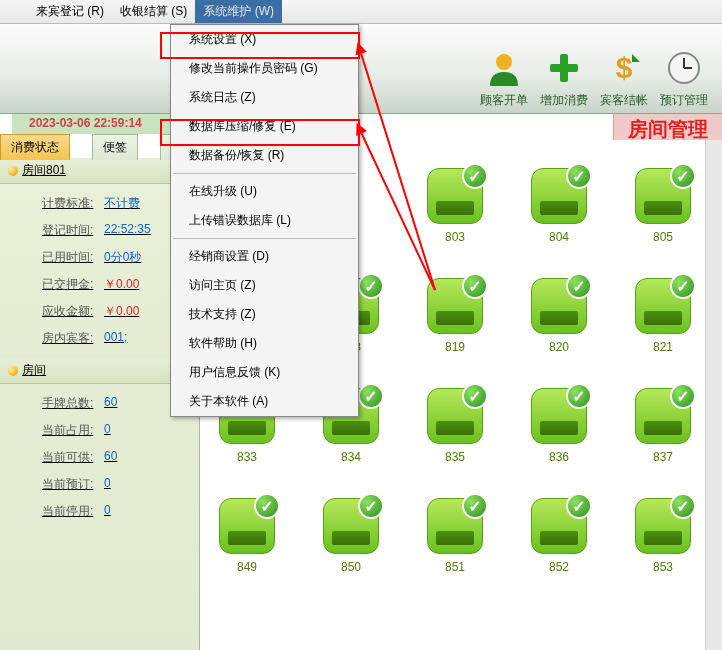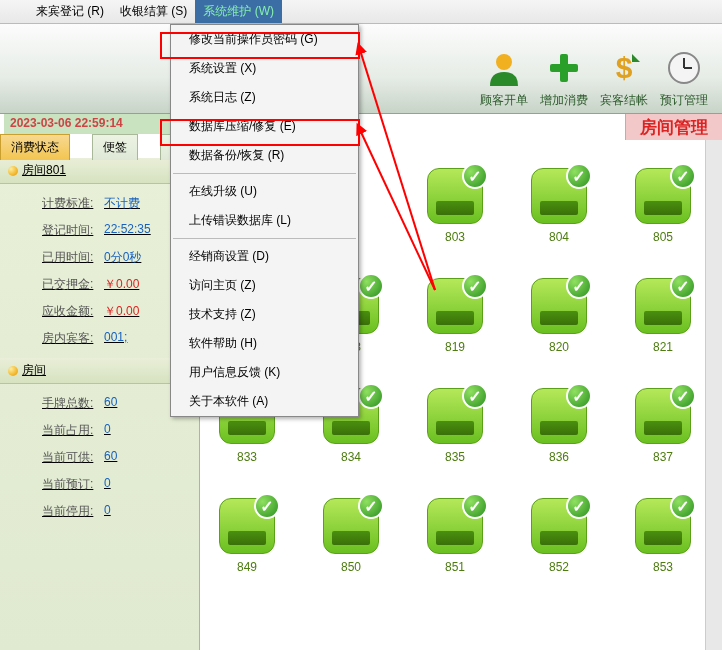--- a/index.html
+++ b/index.html
@@ -1,35 +1,35 @@
 <!DOCTYPE html>
 <html><head>
 <meta charset="utf-8">
 <style>
   * { box-sizing: border-box; margin: 0; padding: 0; font-family: "Microsoft YaHei", SimSun, sans-serif; }
   body { width: 722px; height: 650px; background: #fff; overflow: hidden; position: relative; }
   
   .menubar { height: 24px; background: linear-gradient(#f5f5f5,#e8e8e8); border-bottom: 1px solid #bbb; display: flex; align-items: center; font-size: 12px; padding-left: 28px; }
   .menubar-item { padding: 3px 8px; cursor: default; }
-  .menubar-item.active { background: #3a6ea5; color: #86efac; }
+  .menubar-item.active { background: #3a6ea5; color: #e5e5e5; }
   
   .dropdown { position: absolute; top: 24px; left: 170px; width: 189px; background: #f4f4f4; border: 1px solid #888; box-shadow: 2px 2px 4px rgba(0,0,0,0.3); z-index: 100; }
   .dropdown-item { padding: 6px 18px; font-size: 12px; cursor: default; }
   .dropdown-sep { height: 1px; background: #bbb; margin: 3px 2px; }
   
   .red-box1 { position: absolute; top: 32px; left: 160px; width: 200px; height: 27px; border: 2px solid red; z-index: 200; pointer-events:none;}
   .red-box2 { position: absolute; top: 119px; left: 160px; width: 200px; height: 27px; border: 2px solid red; z-index: 200; pointer-events:none;}
   .arrow { position: absolute; top: 40px; left: 345px; width: 300px; height: 300px; z-index: 150; pointer-events:none;}
   
   .toolbar { position: absolute; top: 24px; left: 0; right: 0; height: 90px; background: linear-gradient(#fcfcfc,#e6ece6 60%,#c8d4c8); border-bottom: 1px solid #8a8; display: flex; justify-content: flex-end; padding-right: 8px; z-index: 10;}
   .tool-btn { width: 60px; display: flex; flex-direction: column; align-items: center; justify-content: flex-end; padding-bottom: 4px; gap: 4px; font-size: 12px; color: #2a5a2a; }
   .tool-icon { width: 40px; height: 40px; display: flex; align-items: center; justify-content: center; }
   
-  .time-bar { position: absolute; top: 114px; left: 4px; width: 200px; height: 20px; background: #c9e2c0; font-size: 12px; color: #c44; font-weight: bold; padding: 2px 6px; z-index:15;}
-  .right-title { position: absolute; top: 114px; right: 0; height: 26px; background: linear-gradient(#f3c8c8,#f3c8c8); color: #d22; font-size: 17px; font-weight: bold; padding: 2px 14px; border-left: 1px solid #e99; z-index:15;}
+  .time-bar { position: absolute; top: 114px; left: 12px; width: 200px; height: 20px; background: #c9e2c0; font-size: 12px; color: #c44; font-weight: bold; padding: 2px 17px; z-index:15;}
+  .right-title { position: absolute; top: 114px; right: 0; height: 26px; background: linear-gradient(#f3c8c8,#f3c8c8); color: #d22; font-size: 20px; font-weight: bold; padding: 2px 14px; border-left: 1px solid #e99; z-index:15;}
   
   .tabs { position: absolute; top: 134px; left: 0; display: flex; font-size: 12px; z-index:15;gap:23px; }
   .tab { padding: 4px 10px; background: linear-gradient(#ecf3e3,#dfe8d6); border:1px solid #a8b898; border-bottom:none; margin-right:-1px;}
   .tab.active { background: linear-gradient(#f7d98f,#f3c550); border-color:#c9a030; }
   
   .sidebar { position: absolute; top: 158px; left: 0; width: 200px; bottom: 0; background: linear-gradient(#e8f0d8,#e0ead0); border-right: 1px solid #a8b898; font-size: 12px; z-index:12;text-decoration:underline;}
   .panel-head { background: linear-gradient(#e9efd8,#d6e2c0); padding: 4px 8px; border-bottom: 1px solid #b5c59d; display:flex; align-items:center; gap:4px;}
   .bullet { width:10px; height:10px; border-radius:50%; background: radial-gradient(circle at 30% 30%, #ffed9a, #f0b020 70%); display:inline-block;}
   .panel-body { padding: 6px 10px; margin-left: 32px; }
   .field { display: flex; padding: 5px 0; }
@@ -50,22 +50,22 @@
 </head>
 <body>
 
 <div class="menubar" id="menubar">
     <div class="menubar-item">来宾登记 (R)</div>
     <div class="menubar-item">收银结算 (S)</div>
     <div class="menubar-item active">系统维护 (W)</div>
   </div>
 
 <div class="dropdown" id="dropdown">
+    <div class="dropdown-item">系统设置 (X)</div>
     <div class="dropdown-item">修改当前操作员密码 (G)</div>
-    <div class="dropdown-item">系统设置 (X)</div>
     <div class="dropdown-item">系统日志 (Z)</div>
     <div class="dropdown-item">数据库压缩/修复 (E)</div>
     <div class="dropdown-item">数据备份/恢复 (R)</div>
     <div class="dropdown-sep"></div>
     <div class="dropdown-item">在线升级 (U)</div>
     <div class="dropdown-item">上传错误数据库 (L)</div>
     <div class="dropdown-sep"></div>
     <div class="dropdown-item">经销商设置 (D)</div>
     <div class="dropdown-item">访问主页 (Z)</div>
     <div class="dropdown-item">技术支持 (Z)</div>

